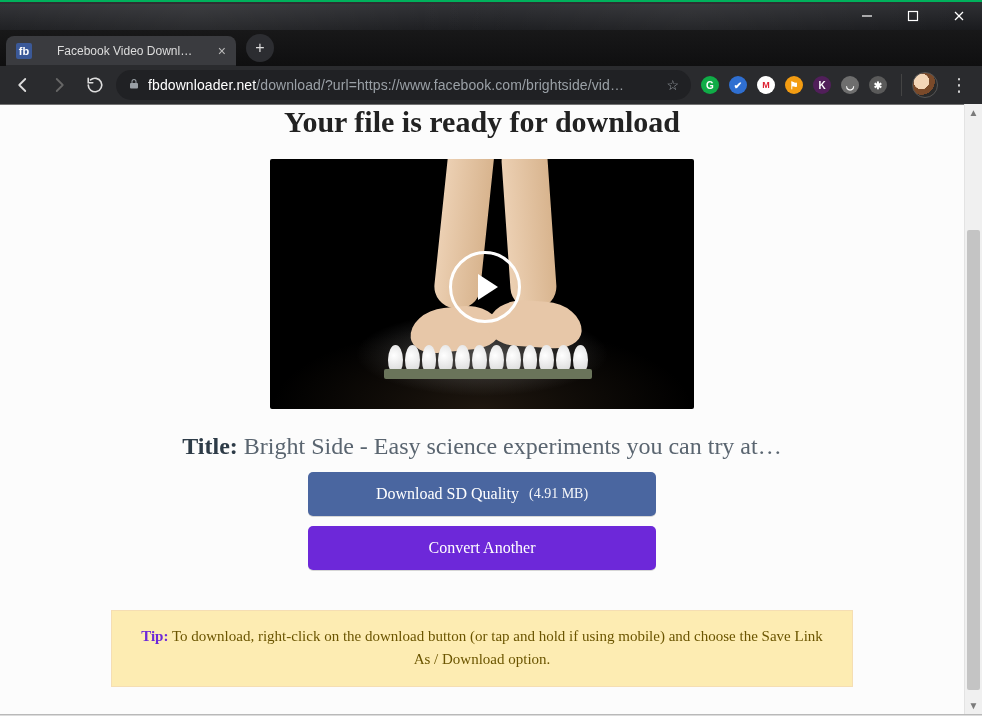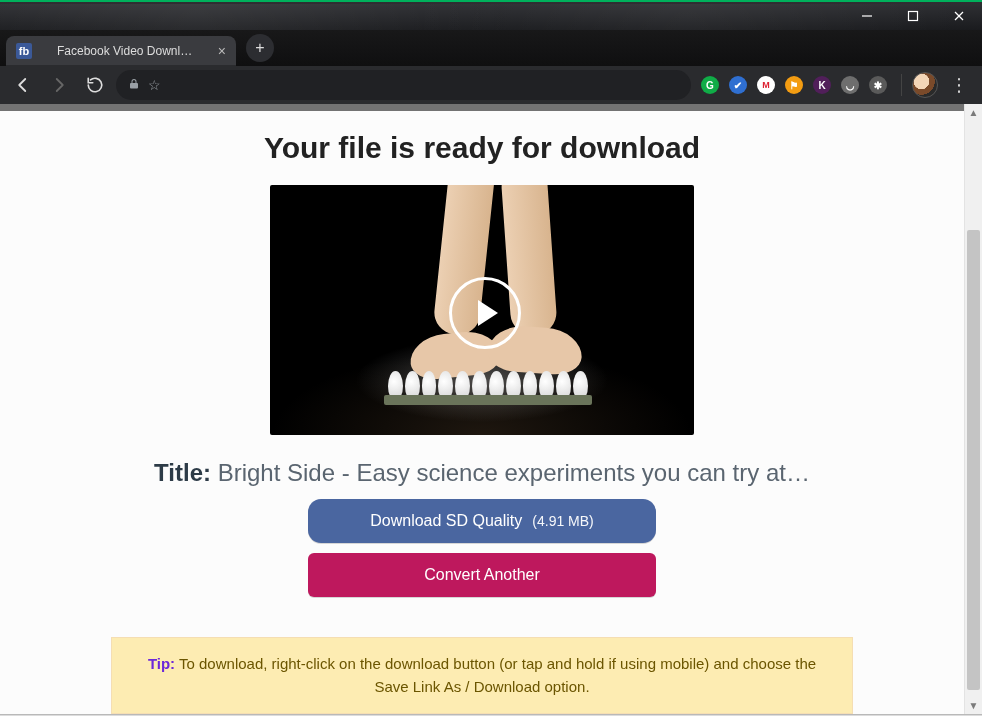--- a/index.html
+++ b/index.html
@@ -75,23 +75,24 @@
     background: radial-gradient(circle at 35% 35%, #f3d6b8 0 35%, #7a4a2a 36% 60%, #2a2a2a 61% 100%);
     border:1px solid #555;
   }
   .menu-dots { color:#ddd; font-size:18px; width:30px; text-align:center; }
 
   .viewport {
     position:relative; height: calc(716px - 28px - 36px - 38px - 4px);
     display:flex;
   }
   .page {
-    flex:1; overflow:hidden; background:#fcfcfc; padding-top:20px;
+    flex:1; overflow:hidden; background:#fcfcfc; padding-top:0;
     display:flex; flex-direction:column; align-items:center;
-    border-top:7px solid #737373;
+    border-top:1px solid #737373;
+    font-family:Liberation Serif, serif;
   }
   .page-inner { width:100%; display:flex; flex-direction:column; align-items:center; }
   .page h1 {
     font-size:30px; font-weight:600; color:#222; margin:0 0 20px 0;
   }
   .thumb {
     width:424px; height:250px; background:#000; border-radius:2px; position:relative;
     overflow:hidden;
     background:
       radial-gradient(ellipse 180px 60px at 50% 78%, rgba(200,200,200,0.35), rgba(0,0,0,0) 70%),
@@ -132,22 +133,22 @@
 
   .title-row { margin:24px 0 12px; font-size:24px; color:#5a6570; }
   .title-row b { color:#2d3b47; font-weight:700; }
 
   .dl-btn {
     width:348px; height:44px; border-radius:5px; display:flex; align-items:center; justify-content:center;
     color:#fff; font-size:16px; margin-bottom:10px; gap:10px;
     box-shadow: 0 1px 0 rgba(0,0,0,.15);
   }
   .dl-btn .sz { font-size:14px; opacity:.95; }
-  .dl-sd, .dl-hd { background:#4a66a0;border-radius:13px; }
-  .dl-conv { background:#be185d;border-radius:6px; }
+  .dl-sd, .dl-hd { background:#4a66a0; }
+  .dl-conv { background:#6d28d9; }
 
   .tipbox {
     margin-top:30px; width:688px; background:#fdecb2; border:1px solid #f5deb3;
     padding:14px 26px; color:#6b5500; font-size:15px; text-align:center; line-height:1.55;
   }
   .tipbox b { color:#6d28d9; }
 
   .vscroll {
     width:17px; background:#f0f0f0; border-left:1px solid #e3e3e3; position:relative;
   }
@@ -215,20 +216,23 @@
         <polyline points="3 3 3 9 9 9"></polyline>
       </svg>
   </div>
 
   <div class="omnibox">
     <span class="lock">
       <svg width="12" height="14" viewBox="0 0 24 24" fill="#9aa0a6">
           <path d="M12 2a5 5 0 0 0-5 5v3H6a2 2 0 0 0-2 2v7a2 2 0 0 0 2 2h12a2 2 0 0 0 2-2v-7a2 2 0 0 0-2-2h-1V7a5 5 0 0 0-5-5zm-3 5a3 3 0 1 1 6 0v3H9z"></path>
         </svg>
     </span>
+    <span class="url">
+      <span class="host">fbdownloader.net</span><span class="path">/download/?url=https://www.facebook.com/brightside/vid…</span>
+    </span>
     <span class="star">☆</span>
   </div>
 
   <div class="ext-icons">
     <div class="pill" style="background:#10ac47">G</div>
     <div class="pill" style="background:#2f6fd1">✔</div>
     <div class="pill" style="background:#fff;color:#d23; font-size:9px">M</div>
     <div class="pill" style="background:#f39c12">⚑</div>
     <div class="pill" style="background:#511f5a">K</div>
     <div class="pill" style="background:#6e6e6e">◡</div>

